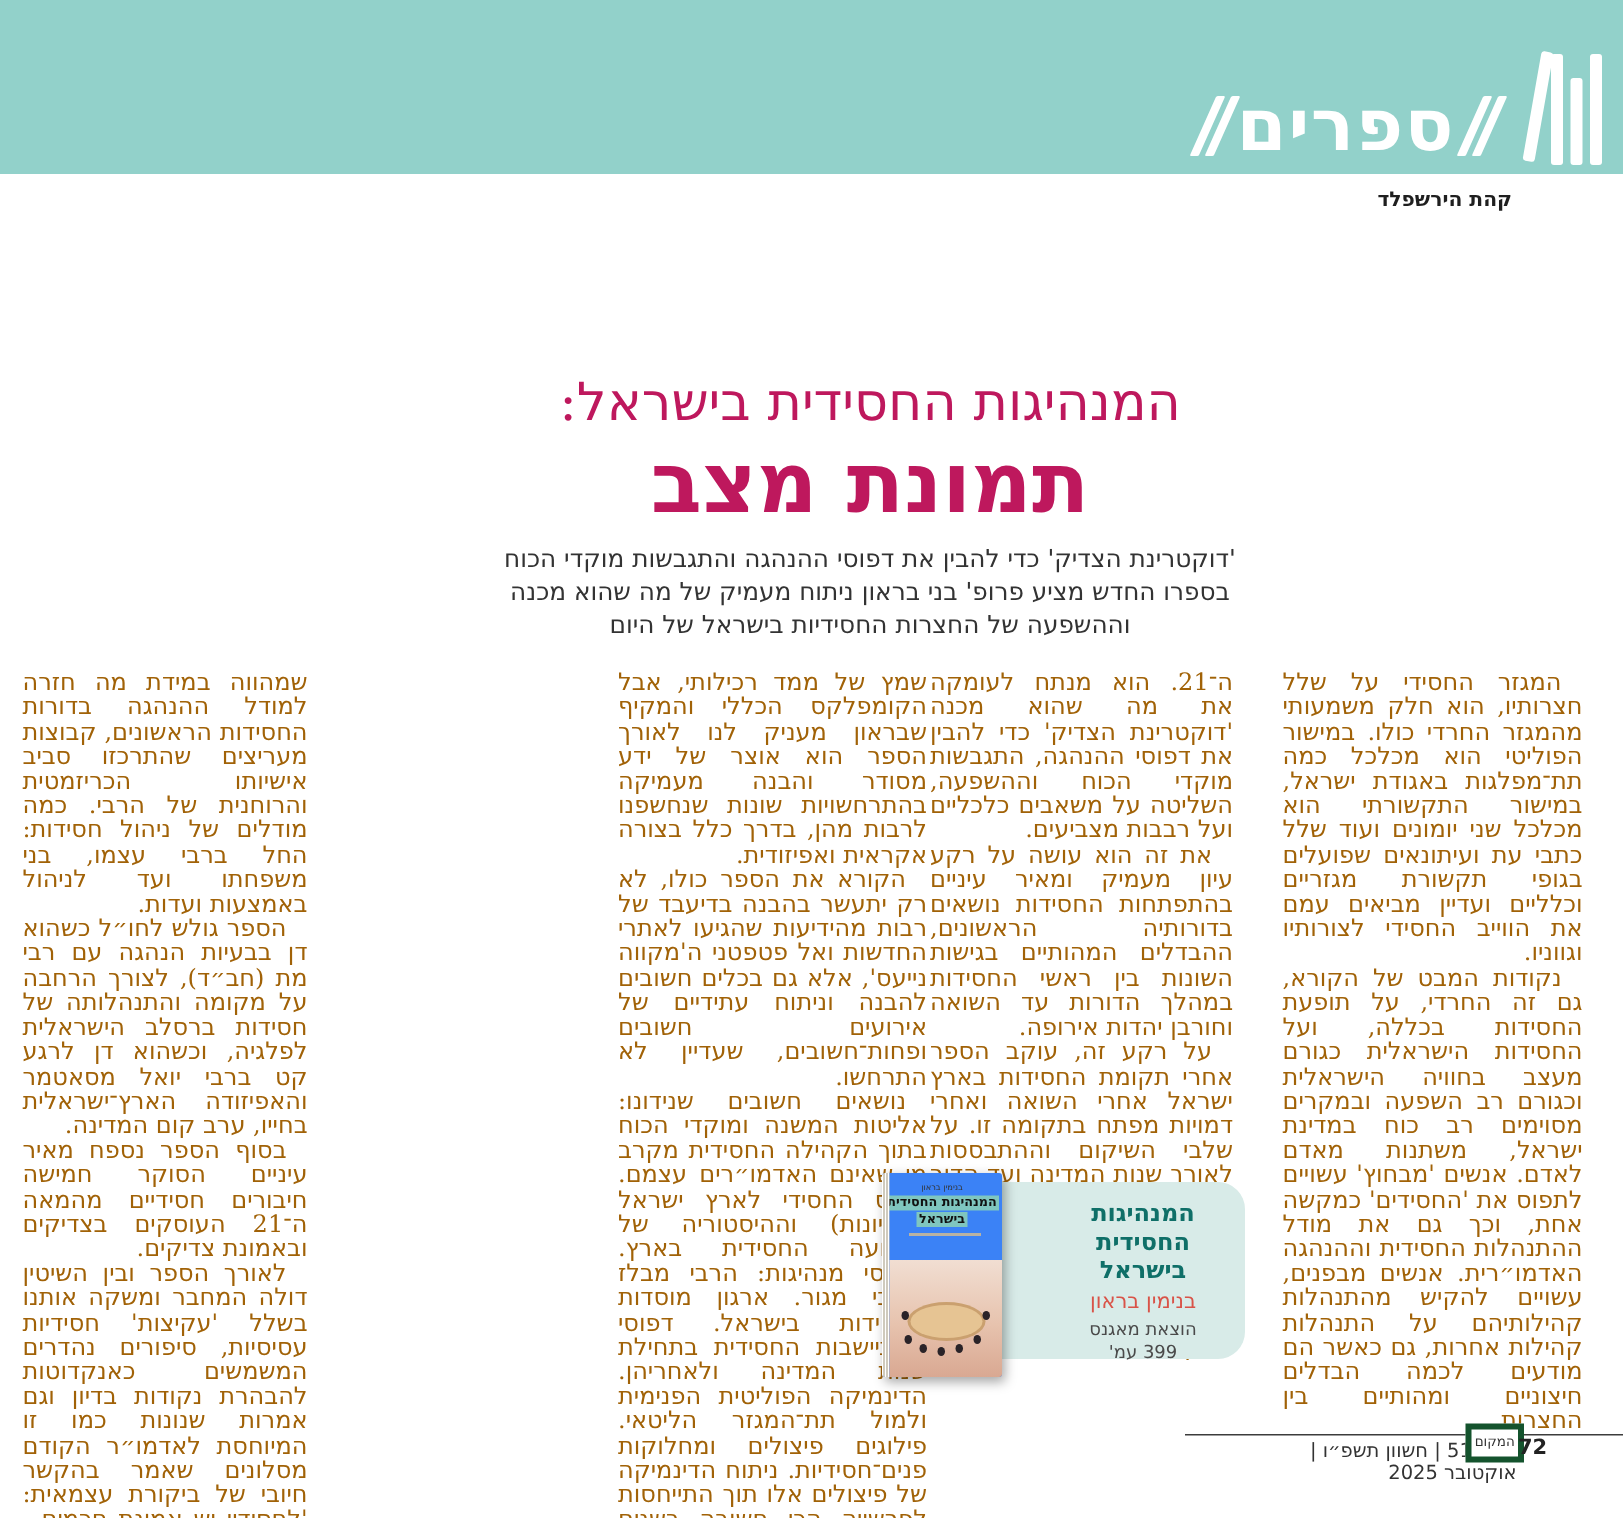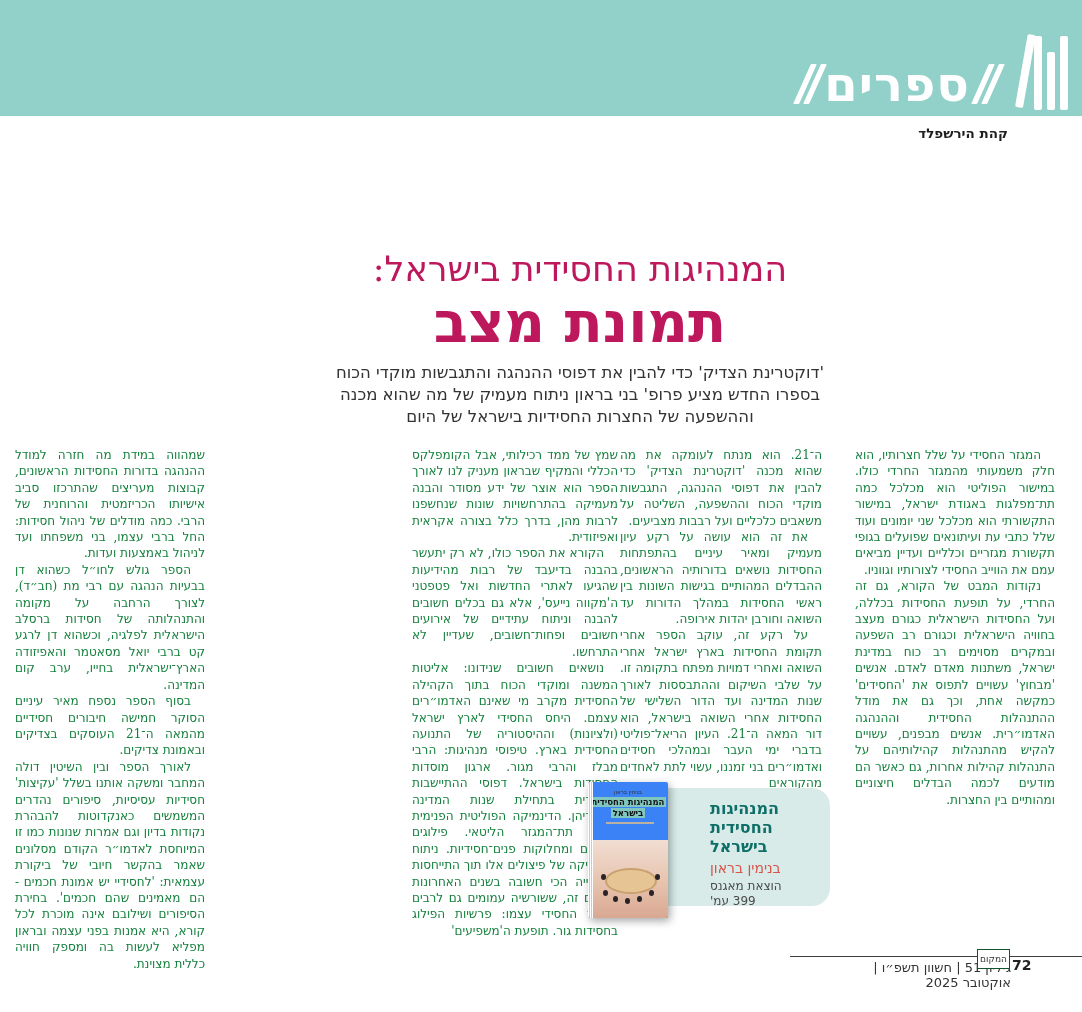--- a/index.html
+++ b/index.html
@@ -22,32 +22,32 @@
   
   .title-wrap{position:absolute;top:249px;left:250px;width:660px;text-align:center;color:#be185d;
               font-family:"DejaVu Serif","DejaVu Sans",serif;}
   .kicker{font-size:35px;line-height:1.15;}
   .main-title{font-size:56px;line-height:1.05;font-weight:bold;margin-top:4px;}
   .subtitle{position:absolute;top:362px;left:250px;width:660px;text-align:center;
             font-size:16.5px;line-height:22px;color:#333;}
 
   
   .col{position:absolute;top:447px;}
-  .col p{margin:0;font-size:12px;line-height:16.4px;text-align:justify;color:#15803d;
+  .col p{margin:0;font-size:16px;line-height:16.4px;text-align:justify;color:#a16207;
          font-family:"DejaVu Serif","DejaVu Sans",serif;}
   .col p.indent{text-indent:14px;}
   #col1{left:855px;width:200px;}
   #col2{left:620px;width:202px;}
   #col3{left:392px;width:206px;margin-left:20px;}
   #col4{left:15px;width:190px;}
 
   
   .book-box{position:absolute;left:618px;top:788px;width:212px;height:118px;background:#d8ebe8;
             border-radius:18px;}
-  .book-box-inner{position:absolute;top:11px;right:16px;left:92px;text-align:left;}
+  .book-box-inner{position:absolute;top:11px;right:16px;left:92px;text-align:center;}
   .box-title{color:#0f6f68;font-weight:bold;font-size:16px;line-height:19px;}
   .box-author{color:#d95348;font-size:14px;margin-top:4px;}
   .box-pub{color:#4a4a4a;font-size:12px;margin-top:3px;line-height:15px;}
   .box-pages{color:#4a4a4a;font-size:12px;line-height:15px;}
 
   
   .book{position:absolute;left:588px;top:782px;width:80px;height:136px;background:#3b82f6;
         box-shadow:2px 3px 8px rgba(0,0,0,.35);border-radius:2px;overflow:hidden;}
   .book-pages{position:absolute;left:0;top:0;bottom:0;width:5px;
               background:repeating-linear-gradient(90deg,#fff 0 1px,#cfcabd 1px 2px);}
@@ -59,21 +59,21 @@
                background:linear-gradient(#f1ded2 0%,#e7c3ae 55%,#d9a892 100%);}
   .cover-table{position:absolute;left:14px;top:30px;width:48px;height:22px;border-radius:50%;
                background:#e6c493;box-shadow:0 0 0 2px #caa06f;}
   .dot{position:absolute;width:5px;height:6px;border-radius:50%;background:#2a2328;}
 
   
   .footer-rule{position:absolute;top:956px;left:790px;width:292px;border-top:1.5px solid #3c3c3c;}
   .issue-text{position:absolute;top:960px;left:824px;width:187px;text-align:right;
               font-size:13px;color:#333;}
   .hamakom-box{position:absolute;left:977px;top:949px;width:31px;height:18px;background:#fff;
-               border:1px solid #14532d;display:flex;align-items:center;justify-content:center;
+               border:4px solid #14532d;display:flex;align-items:center;justify-content:center;
                font-size:9px;color:#333;font-family:"DejaVu Serif","DejaVu Sans",serif;}
   .page-num{position:absolute;left:1012px;top:957px;font-size:14px;font-weight:600;color:#222;}
 </style>
 </head>
 <body>
 
 <div id="page">
 
   <div class="band"></div>
   <div class="logo">

